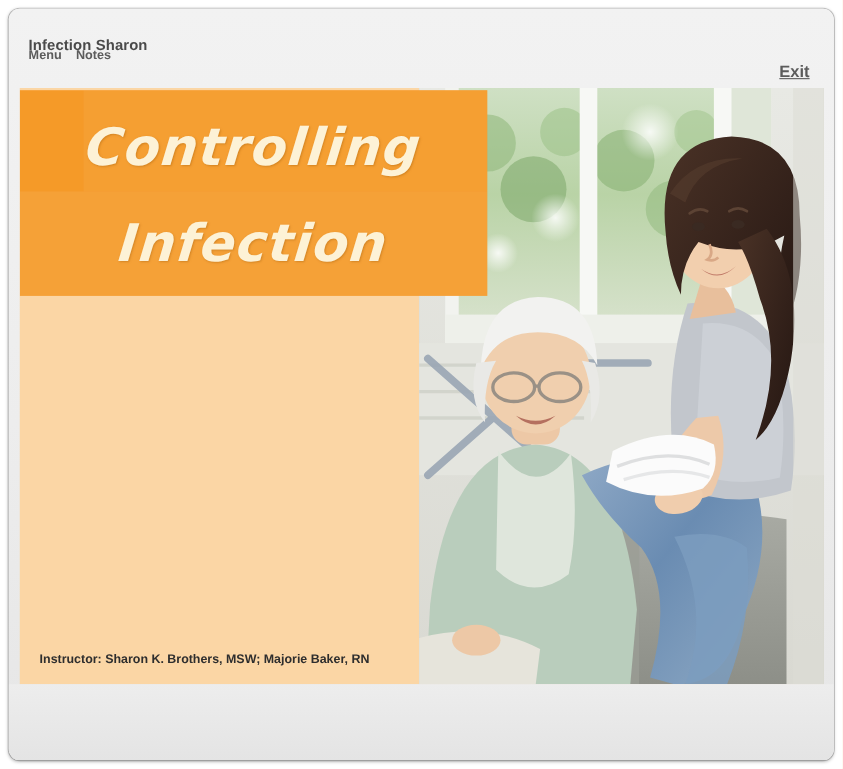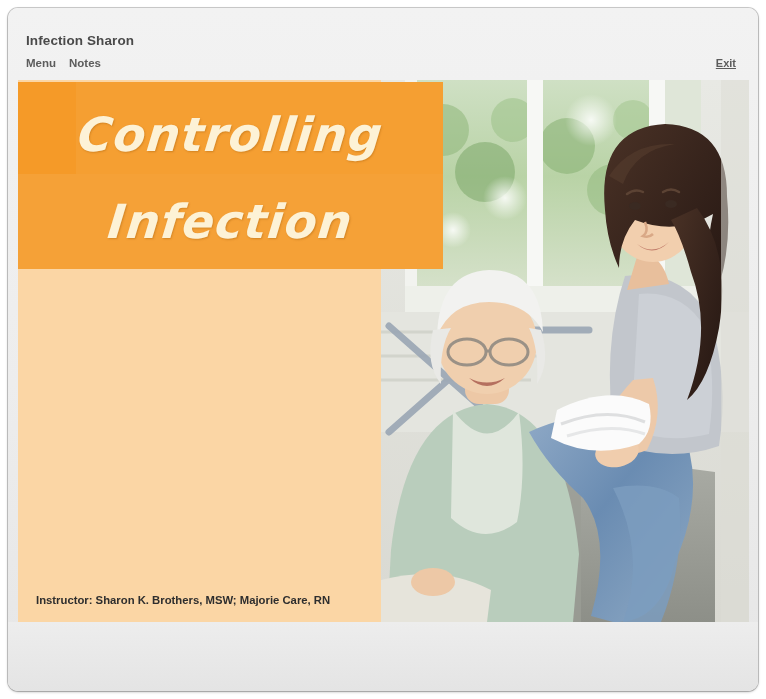--- a/index.html
+++ b/index.html
@@ -40,34 +40,34 @@
     left: 18px;
     top: 25px;
     font-size: 13.5px;
     font-weight: bold;
     color: #4a4a4a;
     letter-spacing: 0.1px;
     white-space: nowrap;
   }
   .navlink {
     position: absolute;
-    top: 49px;
+    top: 37px;
     font-size: 11.5px;
     font-weight: bold;
     color: #5c5c5c;
     cursor: pointer;
     white-space: nowrap;
   }
   #nav-menu  { left: 18px; }
   #nav-notes { left: 61px; }
   #exit-link {
     position: absolute;
     top: 49px;
     right: 22px;
-    font-size: 11px;
+    font-size: 15px;
     font-weight: bold;
     color: #5c5c5c;
     cursor: pointer;
     text-decoration: underline;
   }
 
   
   #slide-stage {
     position: absolute;
     left: 10px;
@@ -325,21 +325,21 @@
     </div>
 
     <div id="title-banner">
       <div id="banner-lighten-top"></div>
       <div id="banner-lighten"></div>
       <div class="banner-line" id="banner-line-1">Controlling</div>
       <div class="banner-line" id="banner-line-2">Infection</div>
     </div>
 
     <div id="credits">
-      <div>Instructor: Sharon K. Brothers, MSW; Majorie Care, RN</div>
+      <div>Instructor: Sharon K. Brothers, MSW; Majorie Baker, RN</div>
     </div>
   </div>
 
   <div id="control-bar">
 
     
 
     
 
     

